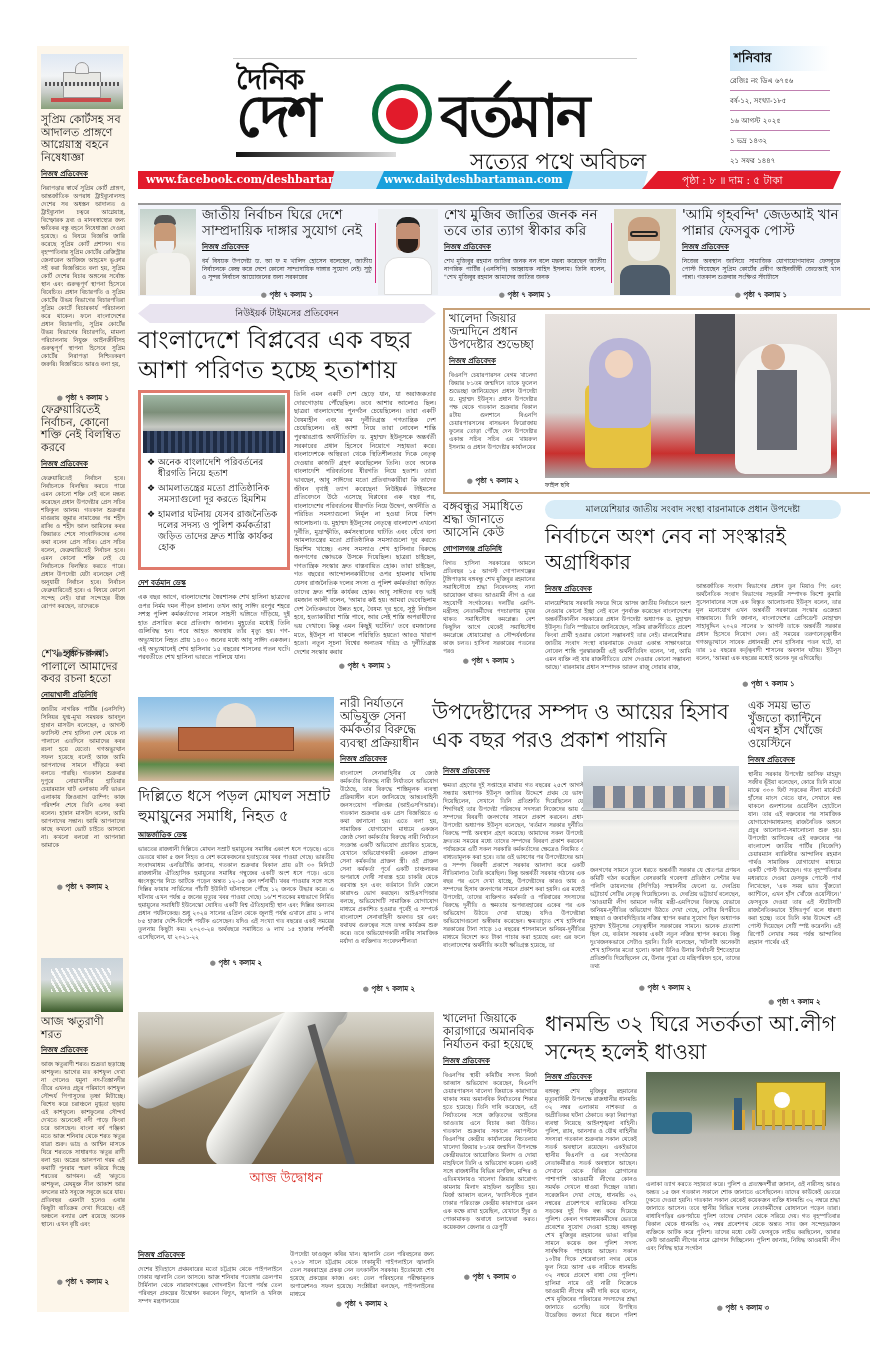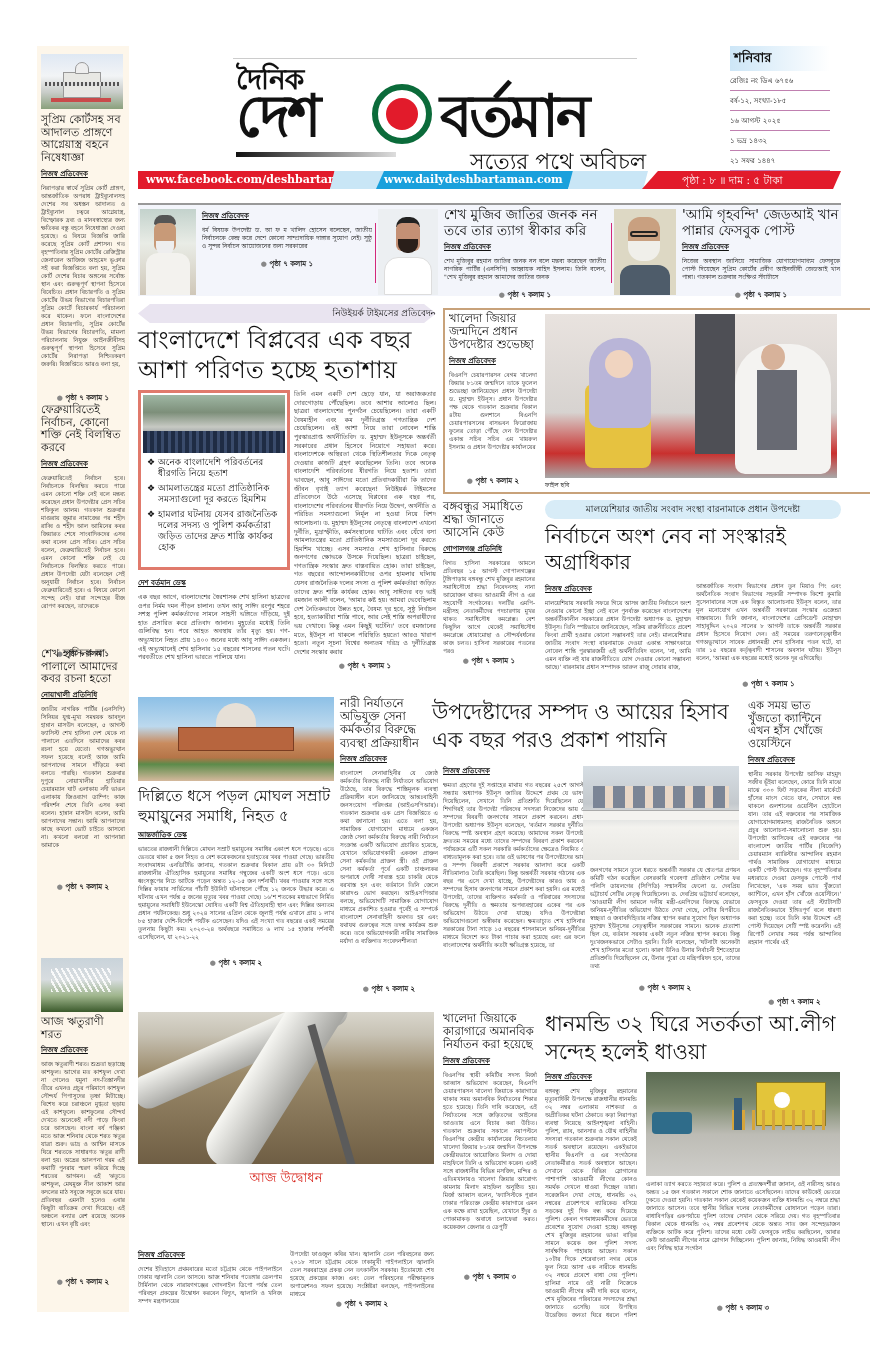--- a/index.html
+++ b/index.html
@@ -108,20 +108,21 @@
 
 <div id="teasers" class="abs">
   <div class="teaser" style="left:2px;width:232px">
     <div class="photo" style="left:0;top:2px;width:56px;height:86px;background:linear-gradient(180deg,#c3d2cc,#e9ece6 40%,#cfc7b8 100%)">
       <div style="position:absolute;left:14px;top:6px;width:22px;height:10px;border-radius:10px 10px 2px 2px;background:#555"></div>
       <div style="position:absolute;left:14px;top:14px;width:22px;height:28px;border-radius:6px;background:#c89a78"></div>
       <div style="position:absolute;left:16px;top:32px;width:18px;height:14px;border-radius:0 0 8px 8px;background:#eee"></div>
       <div style="position:absolute;left:6px;top:44px;width:44px;height:42px;background:#f3f2ee;border-radius:12px 12px 0 0"></div>
     </div>
     <div style="position:absolute;left:62px;top:0;width:170px">
+      <div class="hl">জাতীয় নির্বাচন ঘিরে দেশে সাম্প্রদায়িক দাঙ্গার সুযোগ নেই</div>
       <div class="byline">নিজস্ব প্রতিবেদক</div>
       <div class="small" style="height:32px;overflow:hidden">ধর্ম বিষয়ক উপদেষ্টা ড. আ ফ ম খালিদ হোসেন বলেছেন, জাতীয় নির্বাচনকে কেন্দ্র করে দেশে কোনো সাম্প্রদায়িক দাঙ্গার সুযোগ নেই। সুষ্ঠু ও সুন্দর নির্বাচন আয়োজনের জন্য সরকারের</div>
       <div class="cont">পৃষ্ঠা ৭ কলাম ১</div>
     </div>
   </div>
   <div class="sep" style="left:237px;top:18px;height:60px"></div>
   <div class="teaser" style="left:240px;width:228px">
     <div class="photo" style="left:0;top:2px;width:60px;height:86px;background:#eceff2">
       <div style="position:absolute;left:18px;top:8px;width:24px;height:10px;border-radius:10px 10px 0 0;background:#222"></div>
       <div style="position:absolute;left:18px;top:14px;width:24px;height:28px;border-radius:6px;background:#c49075"></div>
@@ -146,21 +147,21 @@
     <div style="position:absolute;left:68px;top:0;width:158px">
       <div class="hl">'আমি গৃহবন্দি' জেডআই খান পান্নার ফেসবুক পোস্ট</div>
       <div class="byline">নিজস্ব প্রতিবেদক</div>
       <div class="small" style="height:32px;overflow:hidden">নিজের অবস্থান জানিয়ে সামাজিক যোগাযোগমাধ্যম ফেসবুকে পোস্ট দিয়েছেন সুপ্রিম কোর্টের প্রবীণ আইনজীবী জেডআই খান পান্না। গতকাল শুক্রবার সংক্ষিপ্ত স্ট্যাটাসে</div>
       <div class="cont">পৃষ্ঠা ৭ কলাম ১</div>
     </div>
   </div>
 </div>
 
 <div class="art" style="left:138px;top:304px;width:298px">
-  <div style="background:#e9e4f0;text-align:right;font-size:9px;padding:2px 0;clip-path:polygon(4% 0,96% 0,100% 50%,96% 100%,4% 100%,0 50%)">নিউইয়র্ক টাইমসের প্রতিবেদন</div>
+  <div style="background:#e9e4f0;text-align:center;font-size:9px;padding:2px 0;clip-path:polygon(4% 0,96% 0,100% 50%,96% 100%,4% 100%,0 50%)">নিউইয়র্ক টাইমসের প্রতিবেদন</div>
   <div class="hl" style="font-size:24px;line-height:30px;margin-top:2px">বাংলাদেশে বিপ্লবের এক বছর আশা পরিণত হচ্ছে হতাশায়</div>
 </div>
 <div class="art" style="left:138px;top:390px;width:152px;height:180px;border:3px solid #e07a6c;background:#fff">
   <div class="photo" style="left:2px;top:2px;width:142px;height:58px;background:linear-gradient(180deg,#9fb7a4 0%,#7d8f7a 30%,#c7c9c3 55%,#2f3d55 100%)">
     <div style="position:absolute;left:0;bottom:0;width:142px;height:22px;background:repeating-linear-gradient(90deg,#1f2c44 0 4px,#3a4b6b 4px 7px)"></div>
   </div>
   <div style="position:absolute;left:6px;top:64px;width:138px">
     <div style="display:flex;font-size:9px;line-height:11px;margin-bottom:4px">
         <span style="margin-right:3px">❖</span>
         <span>অনেক বাংলাদেশি পরিবর্তনের ধীরগতি নিয়ে হতাশ</span>

